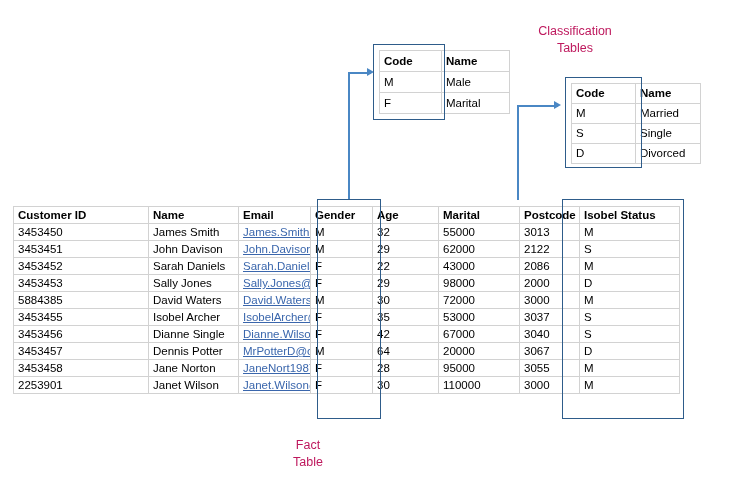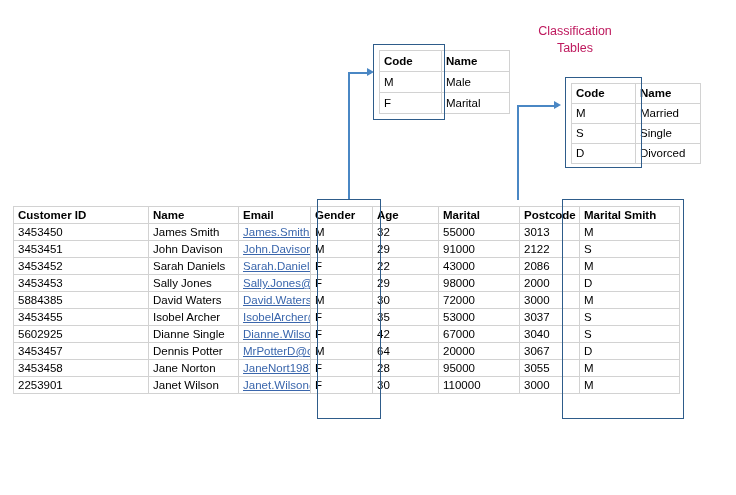--- a/index.html
+++ b/index.html
@@ -134,20 +134,22 @@
   #fact-label           { left: 258px; top: 437px; width: 100px; }
 </style>
 </head>
 <body>
 
 <div id="canvas">
 
   <div class="label" id="classification-label">Classification
 Tables</div>
 
+  <div class="label" id="fact-label">Fact
+Table</div>
 
   <table class="tbl" id="gender-lookup-table">
     <colgroup>
         <col style="width:62px">
         <col style="width:68px">
       </colgroup>
     <thead>
       <tr>
         <th>Code</th>
         <th>Name</th>
@@ -205,41 +207,41 @@
     </colgroup>
     <thead>
       <tr>
         <th>Customer ID</th>
         <th>Name</th>
         <th>Email</th>
         <th>Gender</th>
         <th>Age</th>
         <th>Marital</th>
         <th>Postcode</th>
-        <th>Marital Smith</th>
+        <th>Isobel Status</th>
       </tr>
     </thead>
     <tbody id="fact-body">
       <tr>
         <td>3453450</td>
         <td>James Smith</td>
         <td class="email-cell">James.Smith@</td>
         <td>M</td>
         <td>32</td>
         <td>55000</td>
         <td>3013</td>
         <td>M</td>
       </tr>
       <tr>
         <td>3453451</td>
         <td>John Davison</td>
         <td class="email-cell">John.Davison@</td>
         <td>M</td>
         <td>29</td>
-        <td>91000</td>
+        <td>62000</td>
         <td>2122</td>
         <td>S</td>
       </tr>
       <tr>
         <td>3453452</td>
         <td>Sarah Daniels</td>
         <td class="email-cell">Sarah.Daniels@</td>
         <td>F</td>
         <td>22</td>
         <td>43000</td>
@@ -270,21 +272,21 @@
         <td>3453455</td>
         <td>Isobel Archer</td>
         <td class="email-cell">IsobelArcher@</td>
         <td>F</td>
         <td>35</td>
         <td>53000</td>
         <td>3037</td>
         <td>S</td>
       </tr>
       <tr>
-        <td>5602925</td>
+        <td>3453456</td>
         <td>Dianne Single</td>
         <td class="email-cell">Dianne.Wilson</td>
         <td>F</td>
         <td>42</td>
         <td>67000</td>
         <td>3040</td>
         <td>S</td>
       </tr>
       <tr>
         <td>3453457</td>

